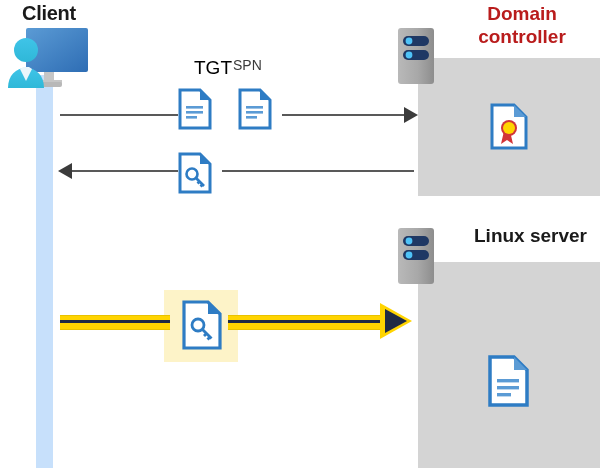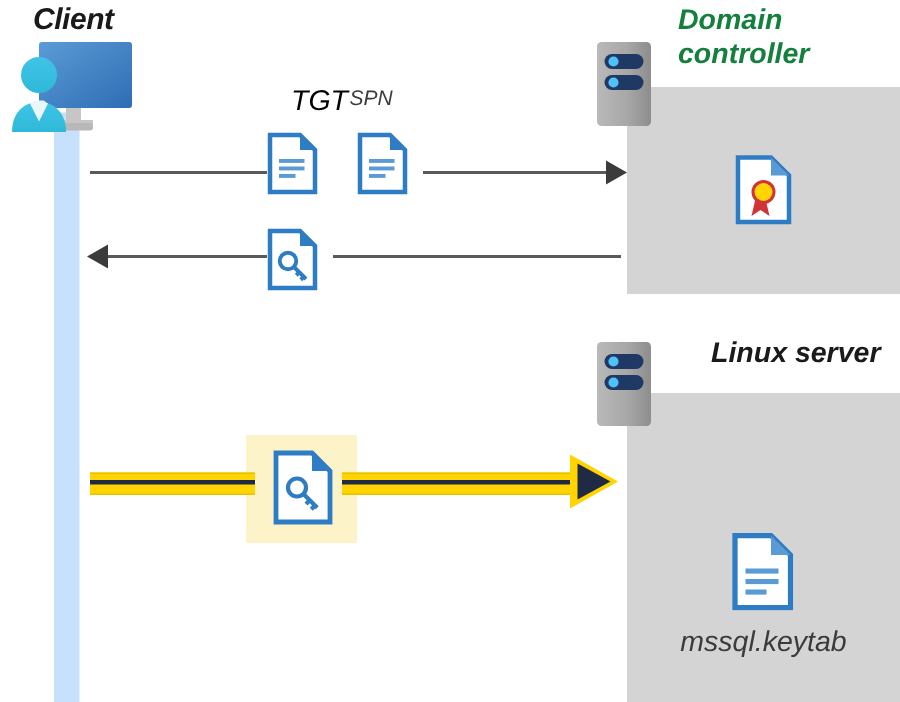--- a/index.html
+++ b/index.html
@@ -7,40 +7,39 @@
     padding: 0;
     background: #ffffff;
   }
   #canvas {
     position: relative;
     width: 600px;
     height: 468px;
     background: #ffffff;
     font-family: "Liberation Sans", sans-serif;
     overflow: hidden;
-    font-style: italic;
   }
   .abs { position: absolute; }
 
   
   .title-client {
     left: 22px; top: 2px;
     font-size: 20px;
     font-weight: bold;
     color: #1a1a1a;
     letter-spacing: -0.3px;
   }
   .title-dc {
     left: 452px; top: 2px;
     width: 140px;
     font-size: 19px;
     font-weight: bold;
-    color: #15803d;
+    color: #b91c1c;
     line-height: 23px;
-    text-align: left;
+    text-align: center;
   }
   .title-linux {
     left: 474px; top: 225px;
     font-size: 19px;
     font-weight: bold;
     color: #1a1a1a;
   }
 
   
   .panel {
@@ -272,21 +271,20 @@
   <div class="abs doc-keytab">
     <svg viewBox="0 0 42 52" width="42" height="52">
       <path d="M3 2 h24 l13 13 v35 h-37 z" fill="#ffffff" stroke="#2e7cc4" stroke-width="3.5"></path>
       <path d="M27 2 l13 13 h-13 z" fill="#5b9bd5"></path>
       <rect x="10" y="24" width="22" height="3.4" fill="#5b9bd5"></rect>
       <rect x="10" y="31" width="22" height="3.4" fill="#5b9bd5"></rect>
       <rect x="10" y="38" width="14" height="3.4" fill="#5b9bd5"></rect>
     </svg>
   </div>
 
-  <div class="abs lbl-keytab">mssql.keytab</div>
 
   <div class="abs highlight-box"></div>
   <div class="abs ybar ybar-a"></div>
   <div class="abs ybar ybar-b"></div>
   <div class="abs yarrow"></div>
   <div class="abs yarrow-inner"></div>
 
   <div class="abs doc-key-hl">
     <svg viewBox="0 0 40 50" width="40" height="50">
       <path d="M2 2 h24 l12 12 v34 h-36 z" fill="#ffffff" stroke="#2e7cc4" stroke-width="3.2"></path>

